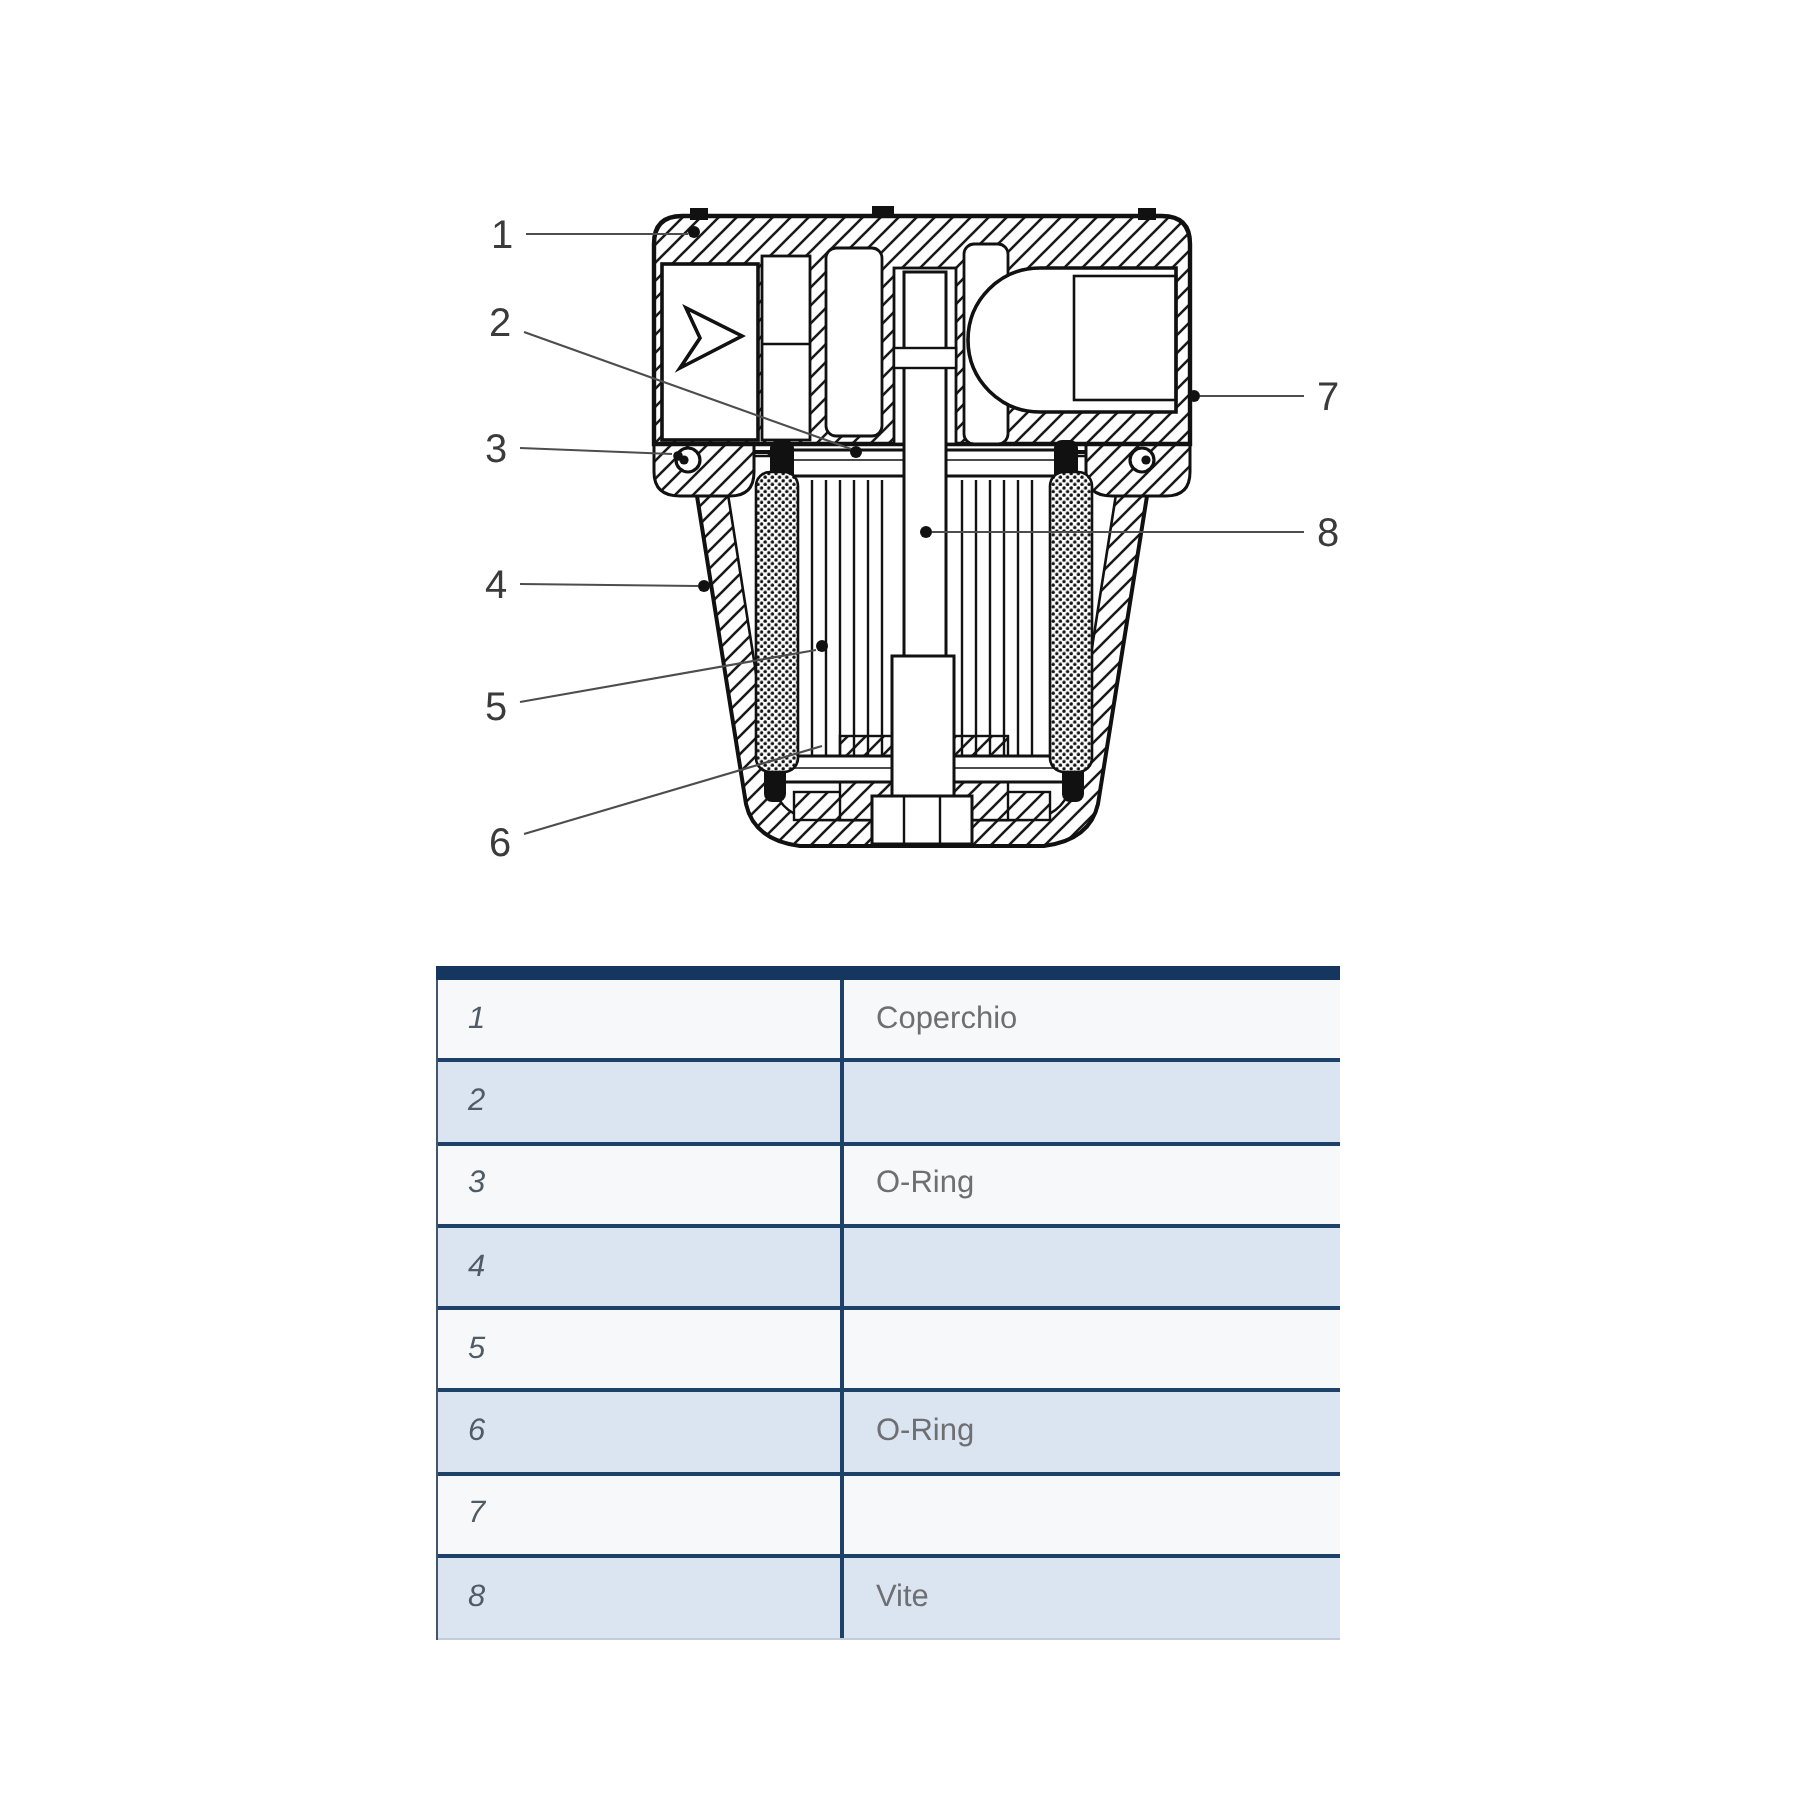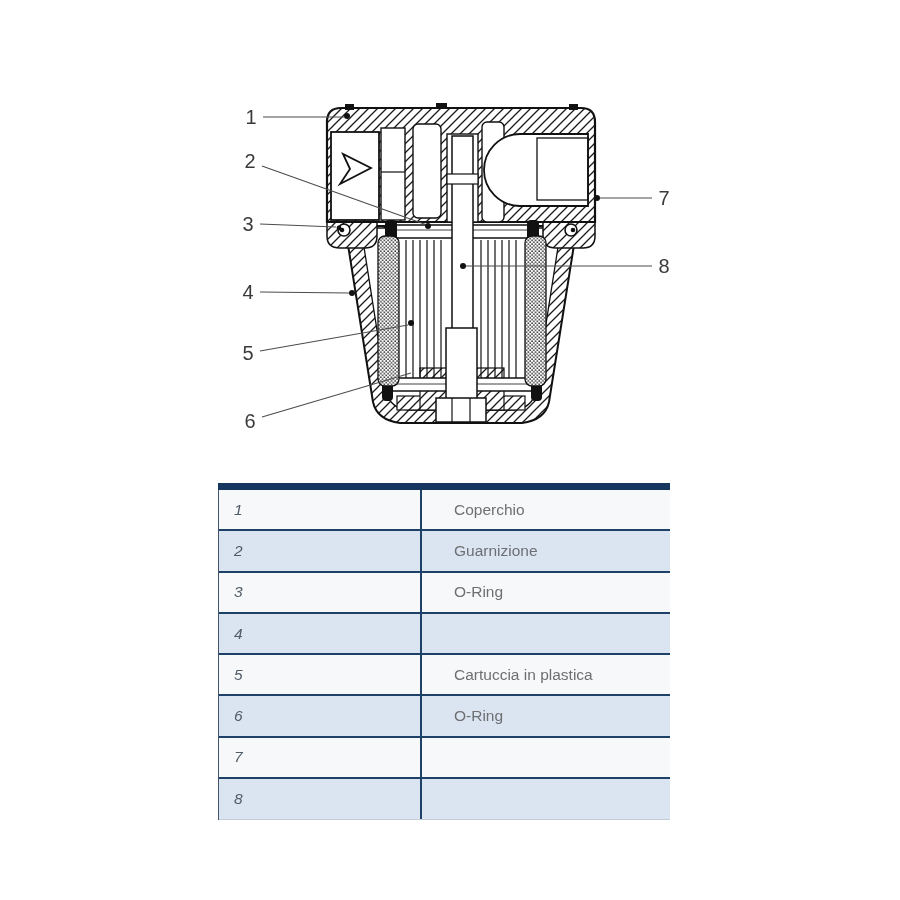--- a/index.html
+++ b/index.html
@@ -18,21 +18,21 @@
   .t-row{display:flex;height:41.3px;border-bottom:2px solid #1e4168;box-sizing:border-box;}
   .t-row:last-child{border-bottom:1px solid #c3cdd9;}
   .t-row:nth-child(odd){background:#f7f8f9;}
   .t-row:nth-child(even){background:#dbe5f2;}
   .t-num{
     width:203px;box-sizing:border-box;border-right:2px solid #1e4168;
     display:flex;align-items:center;padding-left:15px;
     font-style:italic;font-size:15.5px;color:#4f5b66;
   }
   .t-label{
-    flex:1;display:flex;align-items:center;padding-left:32px;
+    flex:1;display:flex;align-items:center;padding-left:16px;
     font-size:15.5px;color:#6e6f72;
   }
 </style>
 </head>
 <body>
 
 <div class="stage">
 
   <svg class="diagram-svg" width="900" height="470" viewBox="0 0 900 470">
     <defs>
@@ -163,45 +163,44 @@
   <div class="table-wrap">
     <div class="table-topbar"></div>
     <div class="t-rows">
     <div class="t-row">
       <div class="t-num">1</div>
       <div class="t-label">Coperchio</div>
     </div>
 
     <div class="t-row">
       <div class="t-num">2</div>
-      <div class="t-label">Guarnizione</div>
     </div>
 
     <div class="t-row">
       <div class="t-num">3</div>
       <div class="t-label">O-Ring</div>
     </div>
 
     <div class="t-row">
       <div class="t-num">4</div>
     </div>
 
     <div class="t-row">
       <div class="t-num">5</div>
-      <div class="t-label">Cartuccia in plastica</div>
     </div>
 
     <div class="t-row">
       <div class="t-num">6</div>
       <div class="t-label">O-Ring</div>
     </div>
 
     <div class="t-row">
       <div class="t-num">7</div>
     </div>
 
     <div class="t-row">
       <div class="t-num">8</div>
+      <div class="t-label">Vite</div>
     </div>
   </div>
   </div>
 
 </div>
 
 </body></html>

